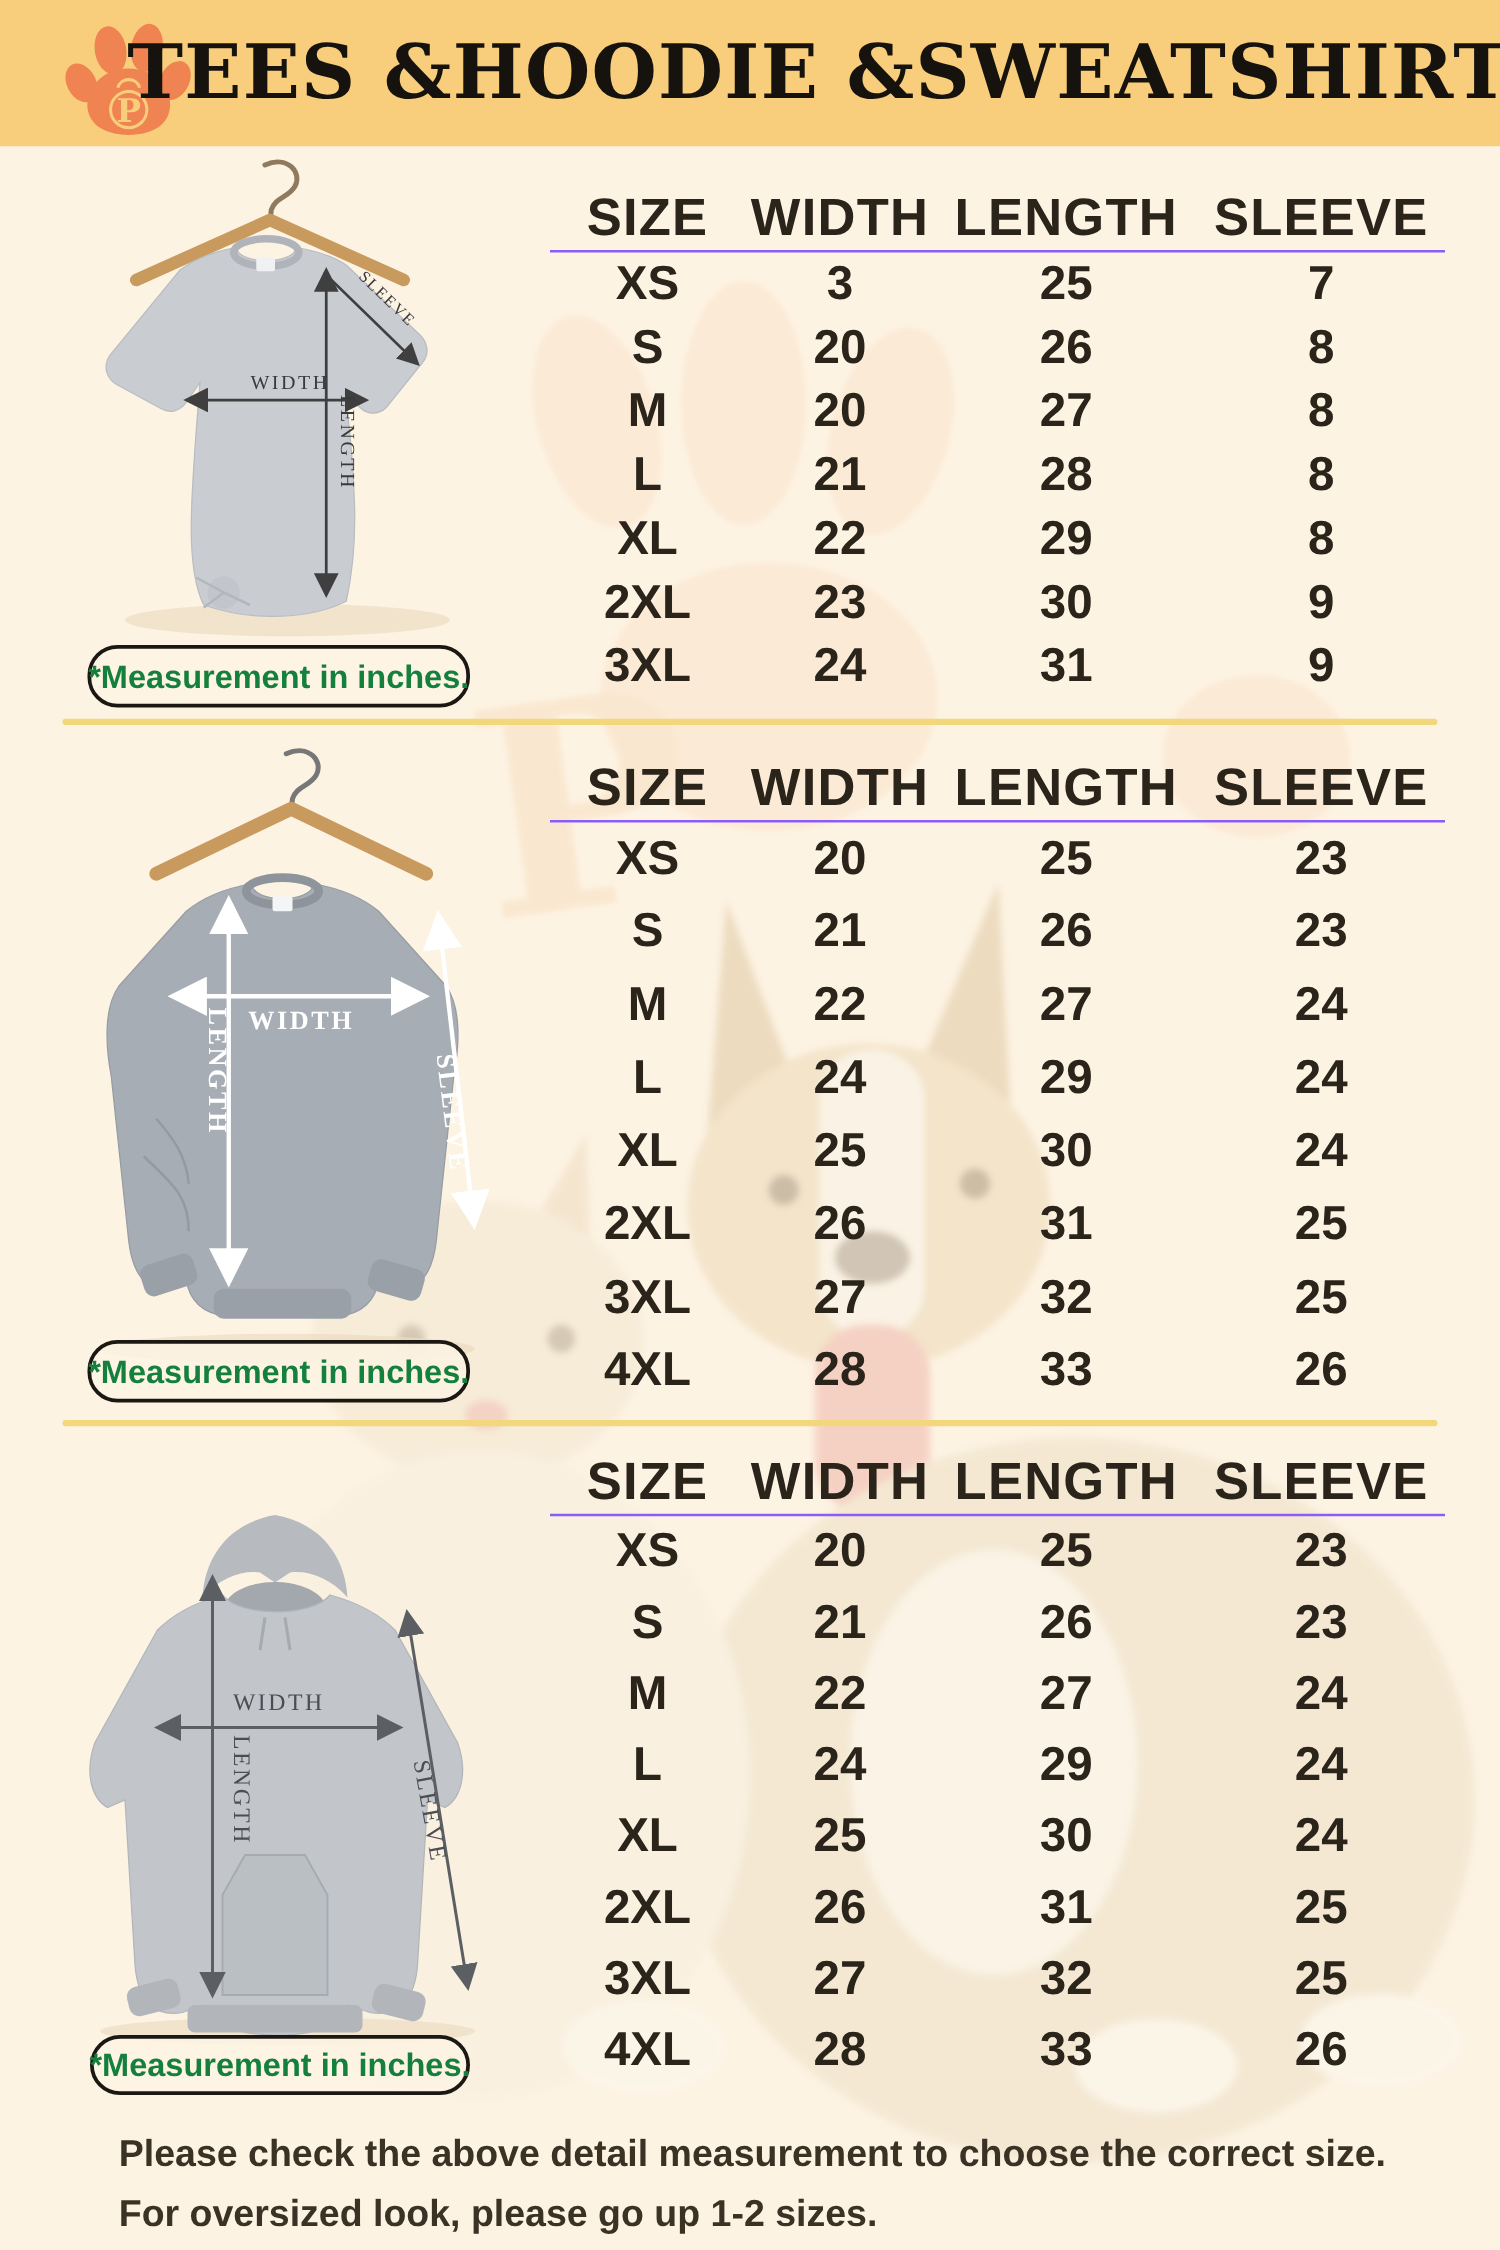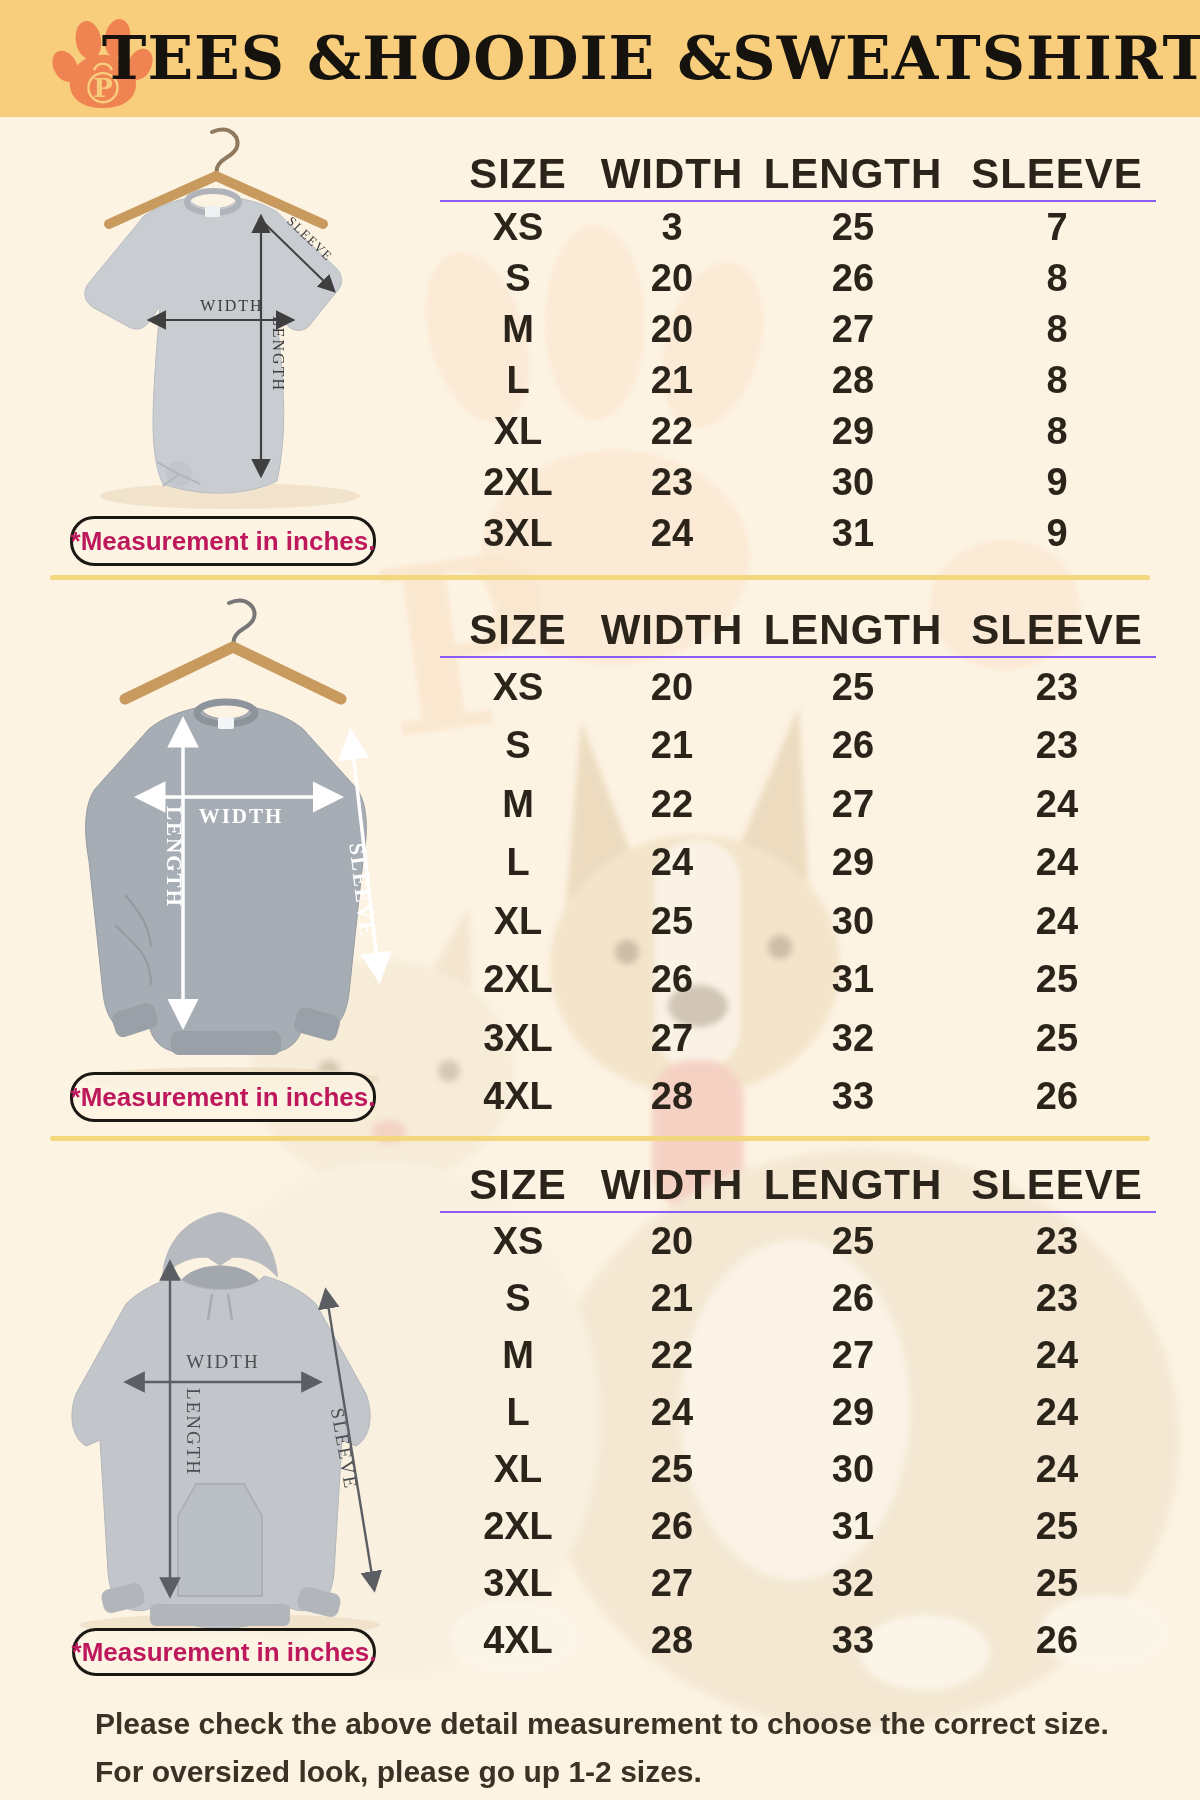--- a/index.html
+++ b/index.html
@@ -35,21 +35,21 @@
   .trow.head .tcell{font-size:42px;letter-spacing:1px;}
   .t1 .trow{height:51px;} .t1 .trow.head{height:52px;}
   .t2 .trow{height:58.5px;} .t2 .trow.head{height:52px;}
   .t3 .trow{height:57px;}  .t3 .trow.head{height:52px;}
   
   .pill{
     position:absolute;left:70px;width:300px;height:44px;z-index:2;
     border:3px solid #1B1813;border-radius:24px;
     background:rgba(253,243,227,.85);
     display:flex;align-items:center;justify-content:center;
-    font-size:26px;font-weight:bold;color:#be185d;white-space:nowrap;
+    font-size:26px;font-weight:bold;color:#15803d;white-space:nowrap;
   }
   
   .garment{position:absolute;z-index:1;}
   
   .footer{
     position:absolute;left:95px;top:1700px;width:1060px;z-index:3;
     font-size:30px;font-weight:bold;color:#3B3226;line-height:1.6;
   }
 </style>
 </head>

